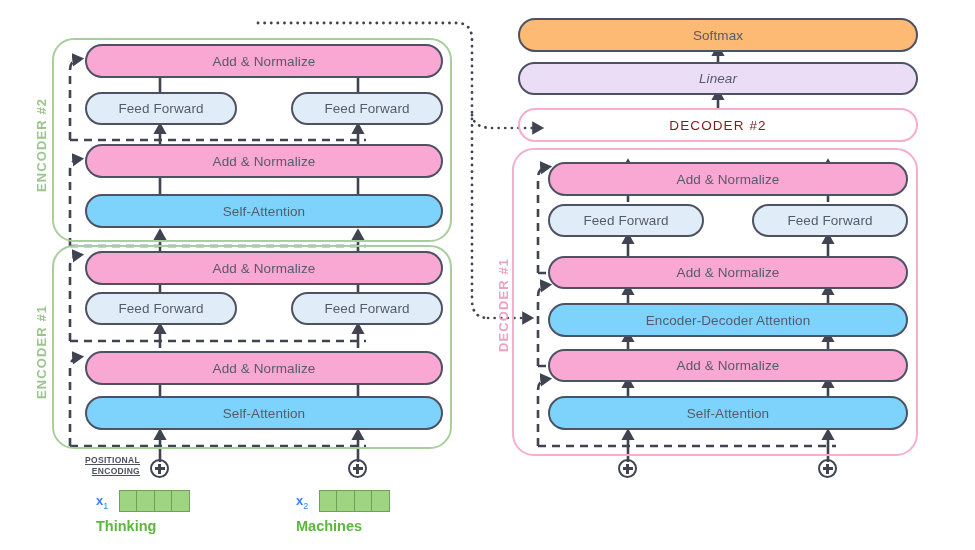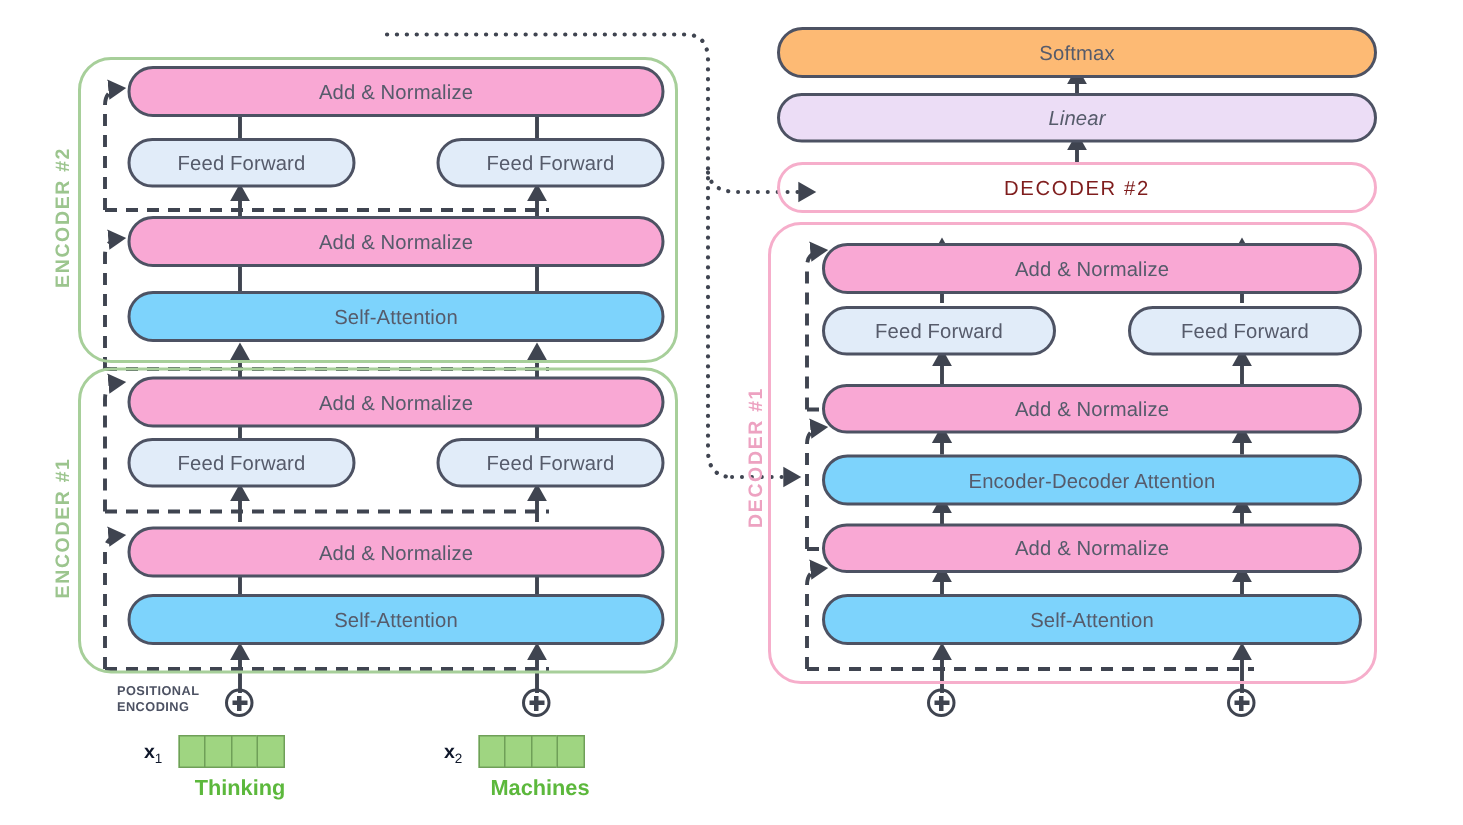--- a/index.html
+++ b/index.html
@@ -27,34 +27,34 @@
           font-size:13px;font-weight:600;letter-spacing:1.1px;white-space:nowrap;}
   .vlabel.enc{color:#9cc58e;}
   .vlabel.dec{color:#eda2c1;}
   .dec2label{font-size:13.5px;letter-spacing:1.1px;color:#7f1d1d;}
 
   
   #wires{position:absolute;left:0;top:0;width:975px;height:550px;pointer-events:none;}
 
   
   .poslabel{position:absolute;font-size:8.5px;font-weight:700;color:#4d5263;
-            letter-spacing:.3px;line-height:1.25;text-align:left;}
+            letter-spacing:.3px;line-height:1.25;text-align:right;text-decoration:underline;}
   .plus{position:absolute;width:19px;height:19px;border:2.2px solid #3f4450;
         border-radius:50%;box-sizing:border-box;}
   .plus:before,.plus:after{content:"";position:absolute;background:#3f4450;}
   .plus:before{left:50%;top:2.5px;bottom:2.5px;width:2.2px;margin-left:-1.1px;}
   .plus:after{top:50%;left:2.5px;right:2.5px;height:2.2px;margin-top:-1.1px;}
 
   .vec{position:absolute;display:flex;}
   .vec .cell{width:19px;height:22px;background:#9fd581;border:1.6px solid #6f9f58;
              box-sizing:border-box;margin-left:-1.6px;}
   .vec .cell:first-child{margin-left:0;}
-  .xlab{position:absolute;font-size:13px;font-weight:700;color:#0f172a;}
+  .xlab{position:absolute;font-size:13px;font-weight:700;color:#3b82f6;}
   .xlab sub{font-size:9px;font-weight:400;}
-  .word{position:absolute;font-size:14.5px;font-weight:700;color:#5cb83c;text-align:center;}
+  .word{position:absolute;font-size:14.5px;font-weight:700;color:#5cb83c;}
 </style>
 </head>
 <body>
 
 <div id="stage">
 
   <svg id="wires" viewBox="0 0 975 550">
     <defs>
       <marker id="ah" markerWidth="7" markerHeight="7" refX="3.2" refY="3.0" orient="auto" markerUnits="strokeWidth">
         <path d="M0,0.4 L0,5.6 L4.6,3 z" fill="#3f4450"></path>

